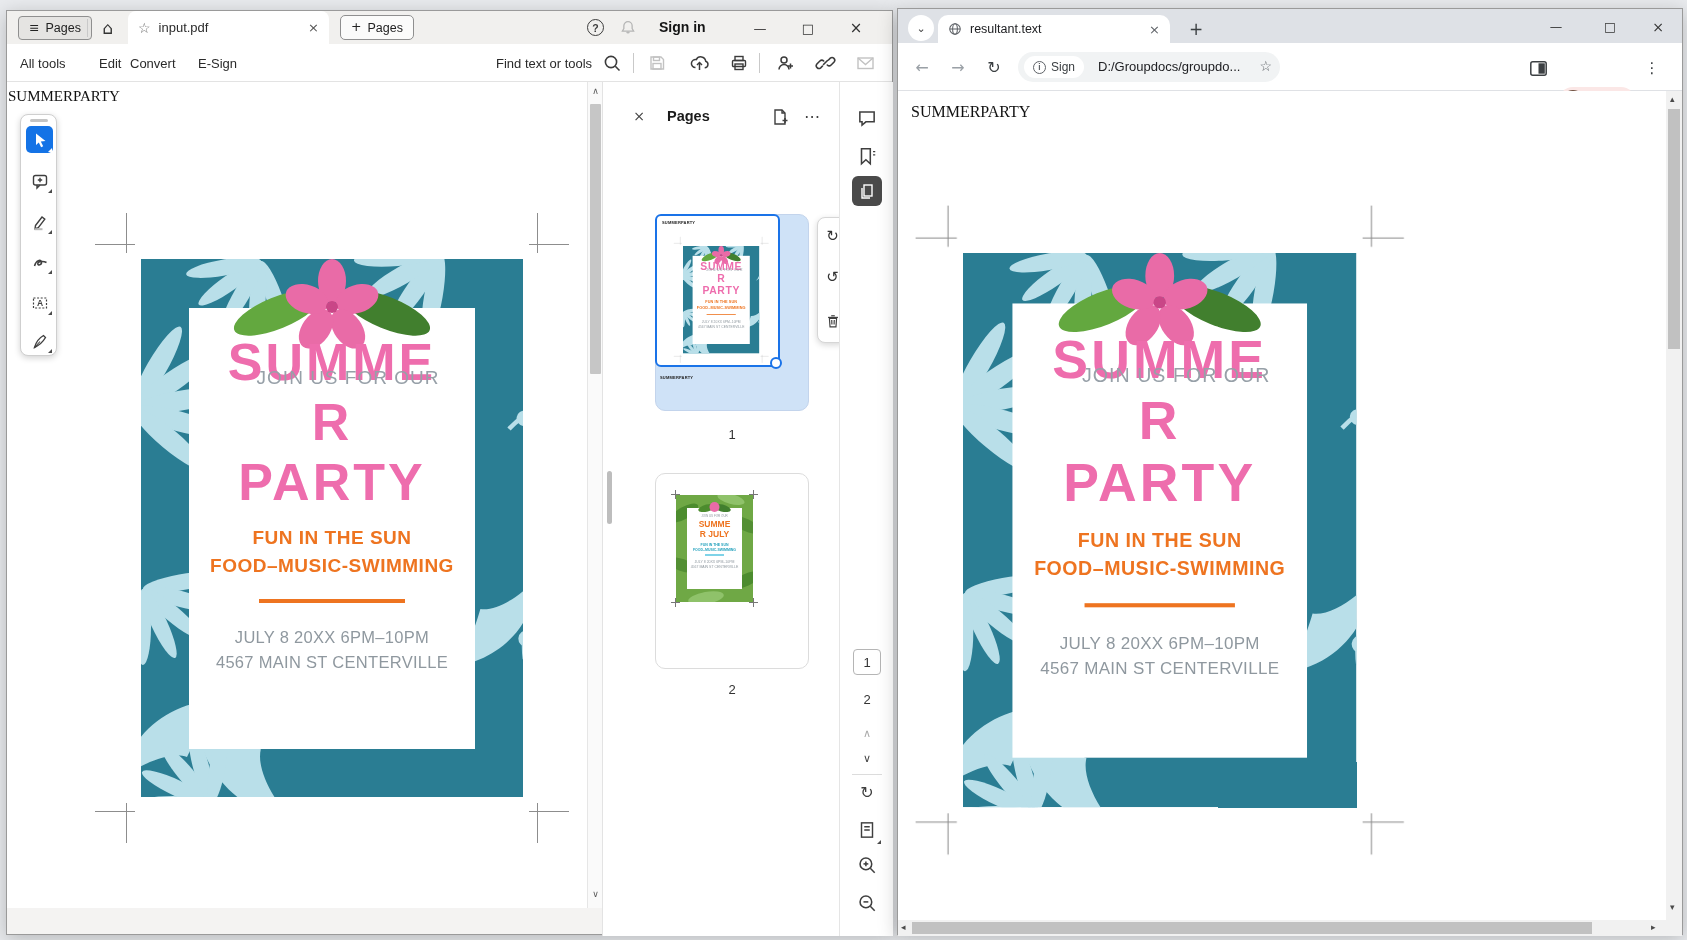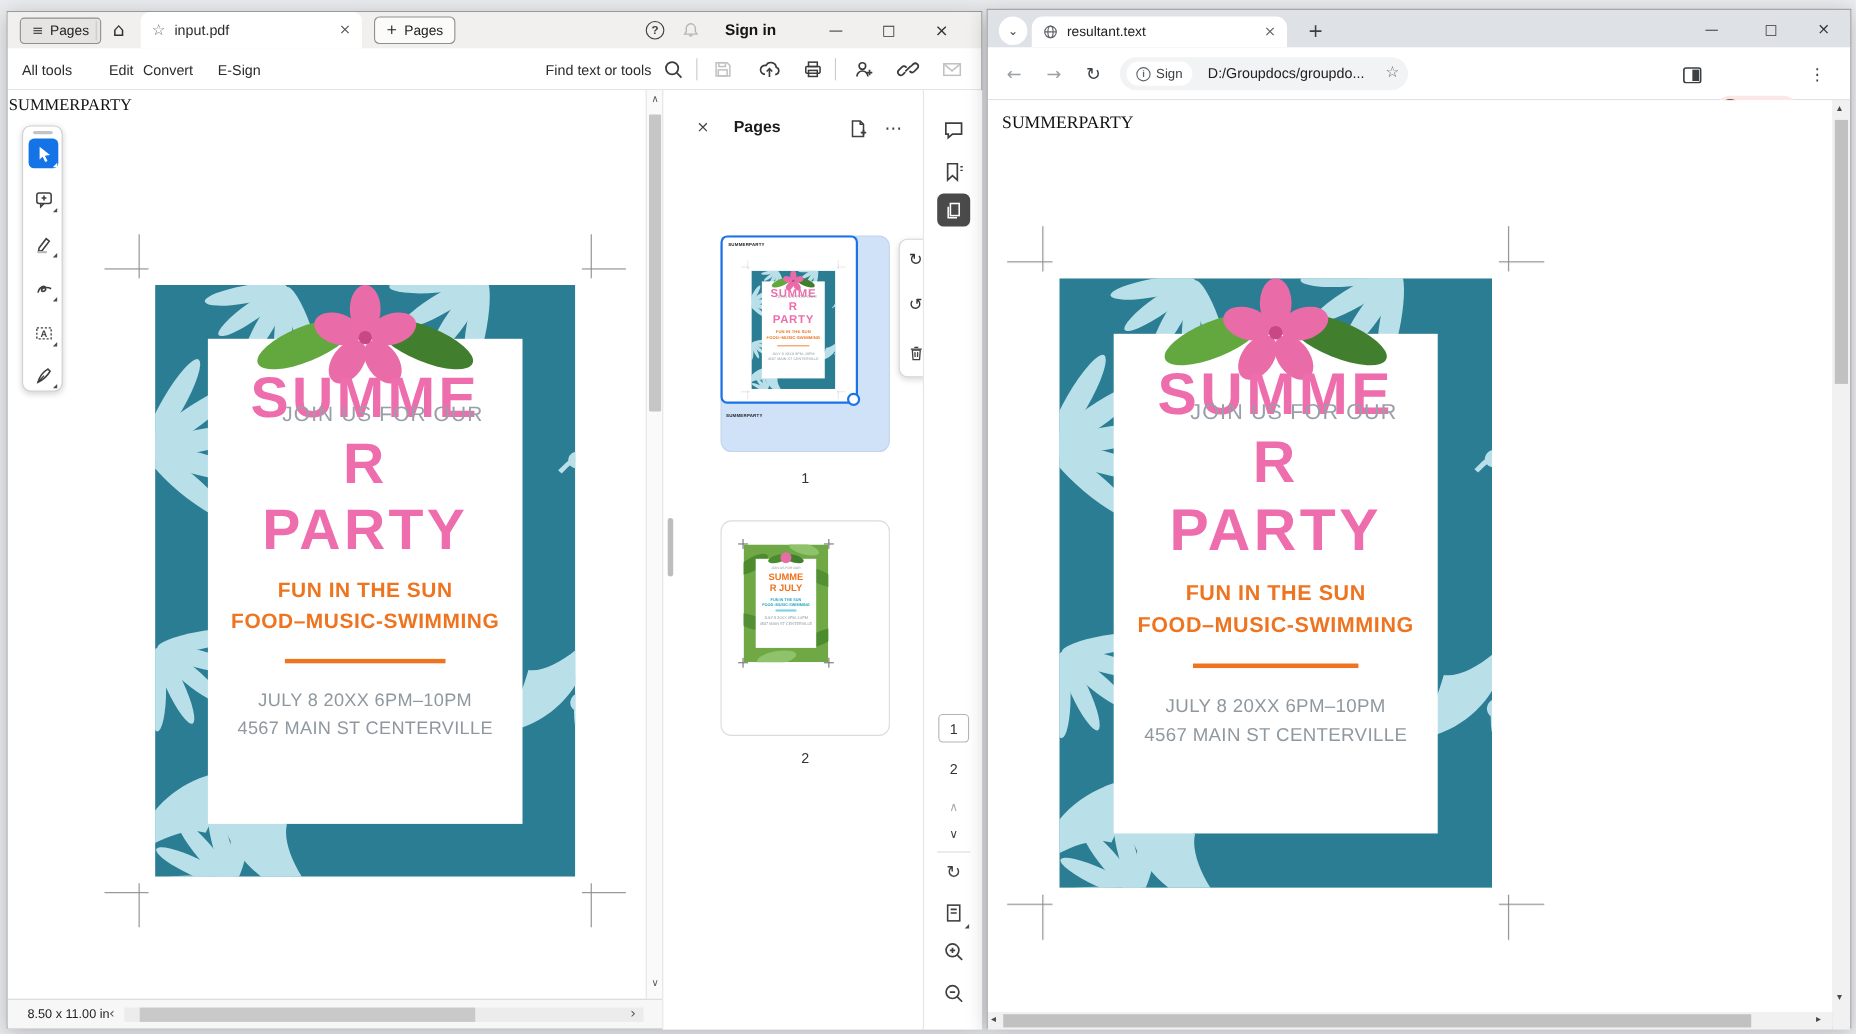--- a/index.html
+++ b/index.html
@@ -514,27 +514,20 @@
       <svg width="22" height="22" viewBox="0 0 20 20">
           <g fill="none" stroke="#3f3f3f" stroke-width="1.4">
             <circle cx="9" cy="9" r="5.3"></circle>
             <line x1="13" y1="13" x2="17" y2="17"></line>
             <line x1="6.8" y1="9" x2="11.2" y2="9"></line>
           </g>
         </svg>
     </div>
   </div>
 
-  <div class="ac-st">
-    <div style="position:absolute;left:18px;top:7px;font-size:11.5px;color:#222">8.50 x 11.00 in</div>
-    <span class="gl" style="position:absolute;left:92px;top:6px;font-size:13px;color:#555">‹</span>
-    <div class="ac-hs-tr"></div>
-    <div class="ac-hs-th"></div>
-    <span class="gl" style="position:absolute;left:566px;top:6px;font-size:13px;color:#555">›</span>
-  </div>
 </div>
 
 <div id="chr" class="win">
   <div class="ch-tabs">
     <div class="tab-chev ic gl">
         <span>⌄</span>
       </div>
     <div class="ch-tab">
       <svg width="14" height="14" viewBox="0 0 16 16">
           <g fill="none" stroke="#5f6368" stroke-width="1.2">

